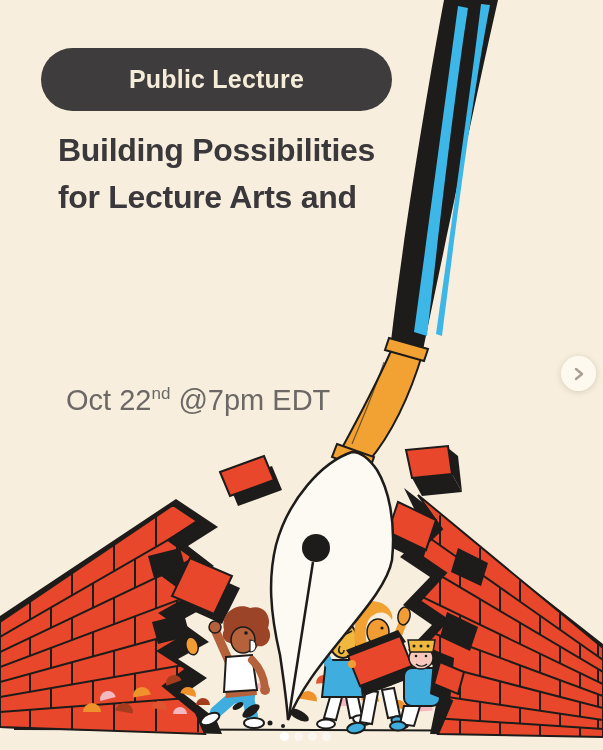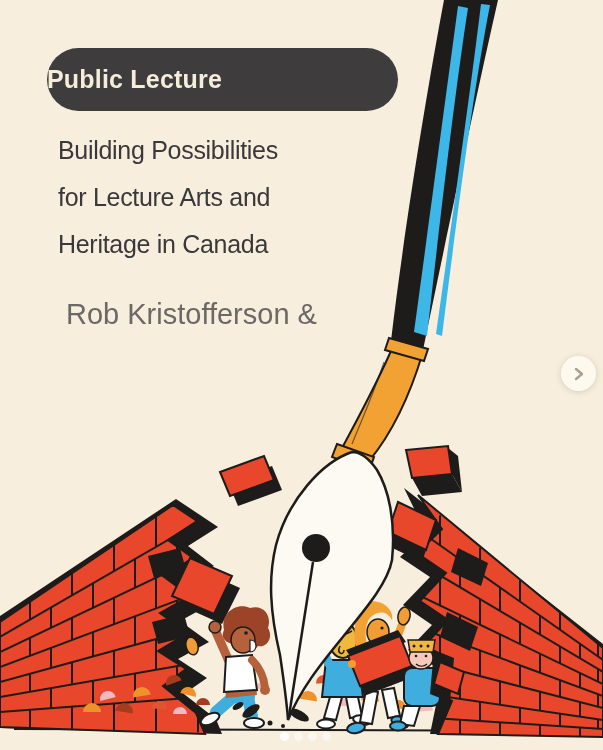--- a/index.html
+++ b/index.html
@@ -1,23 +1,23 @@
 <!DOCTYPE html>
 <html style="--background: #f7eedd; --badge-bg: #3e3c3d; --badge-text: #f6ecda; --title-color: #3a383a; --subtitle-color: #6b6866; --chevron-bg: rgba(255,251,243,0.82); --chevron-color: #a99f92; --dot-active: #ffffff; --dot-inactive: rgba(255,255,255,0.55); --brick-red: #e8472b; --outline: #1d1c1a; --pen-blue: #3db7e8; --ferrule-orange: #f2a233; --nib-white: #fdfaf3; --white: #ffffff; --skin-brown: #b4613c; --hair-auburn: #9c4427; --skin-yellow: #f0b83e; --skin-orange: #f29d33; --skin-pink: #f7c8bb; --clothes-blue: #3fadde; --confetti-orange: #f0922b; --confetti-pink: #f4b9c0; --confetti-dark: #a63c1e; --confetti-red: #e05430;"><head>
 <meta charset="utf-8">
 <style>
   html,body{margin:0;padding:0}
   .stage{position:relative;width:603px;height:750px;background:var(--background);overflow:hidden;
          font-family:"Liberation Sans",sans-serif;-webkit-font-smoothing:antialiased}
   .stage svg{position:absolute;left:0;top:0}
-  .badge{position:absolute;left:47px;top:48px;width:351px;height:63px;background:var(--badge-bg);
-         border-radius:32px;display:flex;align-items:center;}
+  .badge{position:absolute;left:41px;top:48px;width:351px;height:63px;background:var(--badge-bg);
+         border-radius:32px;display:flex;align-items:center;justify-content:center}
   .badge-label{color:var(--badge-text);font-size:25px;font-weight:bold;letter-spacing:.2px}
-  .title{position:absolute;left:58px;top:127px;font-size:25px;line-height:47px;
-         color:var(--title-color);font-weight:400;letter-spacing:-.3px}
+  .title{position:absolute;left:58px;top:127px;font-size:32px;line-height:47px;
+         color:var(--title-color);font-weight:700;letter-spacing:-.3px}
   .speakers{position:absolute;left:66px;top:294px;font-size:29px;line-height:41px;color:var(--subtitle-color)}
   .datetime{position:absolute;left:66px;top:384px;font-size:29px;color:var(--subtitle-color)}
   .datetime .ord{font-size:17px;position:relative;top:-11px}
   .next-btn{position:absolute;left:561px;top:356px;width:35px;height:35px;border-radius:50%;
             background:var(--chevron-bg);box-shadow:0 1px 6px rgba(90,70,50,.2);
             display:flex;align-items:center;justify-content:center;cursor:pointer}
   .next-btn svg{position:static}
   .chev{stroke:var(--chevron-color);fill:none;stroke-width:2.4;stroke-linecap:round;stroke-linejoin:round}
   .dots{position:absolute;left:280px;top:732px;display:flex;gap:5px}
   .dot{width:9px;height:9px;border-radius:50%;background:var(--dot-inactive)}
@@ -278,27 +278,26 @@
     </g>
   </svg>
 
   <div class="badge">
     <span class="badge-label">Public Lecture</span>
   </div>
 
   <div class="title">
     <div>Building Possibilities</div>
     <div>for Lecture Arts and</div>
-    <div>Heritage in Canada</div>
   </div>
 
   <div class="speakers">
-    <div>Rob Kristofferson &amp;</div>
   </div>
 
+  <div class="datetime"><span>Oct 22</span><span class="ord">nd</span><span> @7pm EDT</span></div>
 
   <div class="next-btn">
     <svg width="16" height="16" viewBox="0 0 16 16">
       <polyline class="chev" points="5,3 11,8 5,13"></polyline>
     </svg>
   </div>
 
   <div class="dots" id="dots">
       <span class="dot active"></span>
       <span class="dot"></span>

